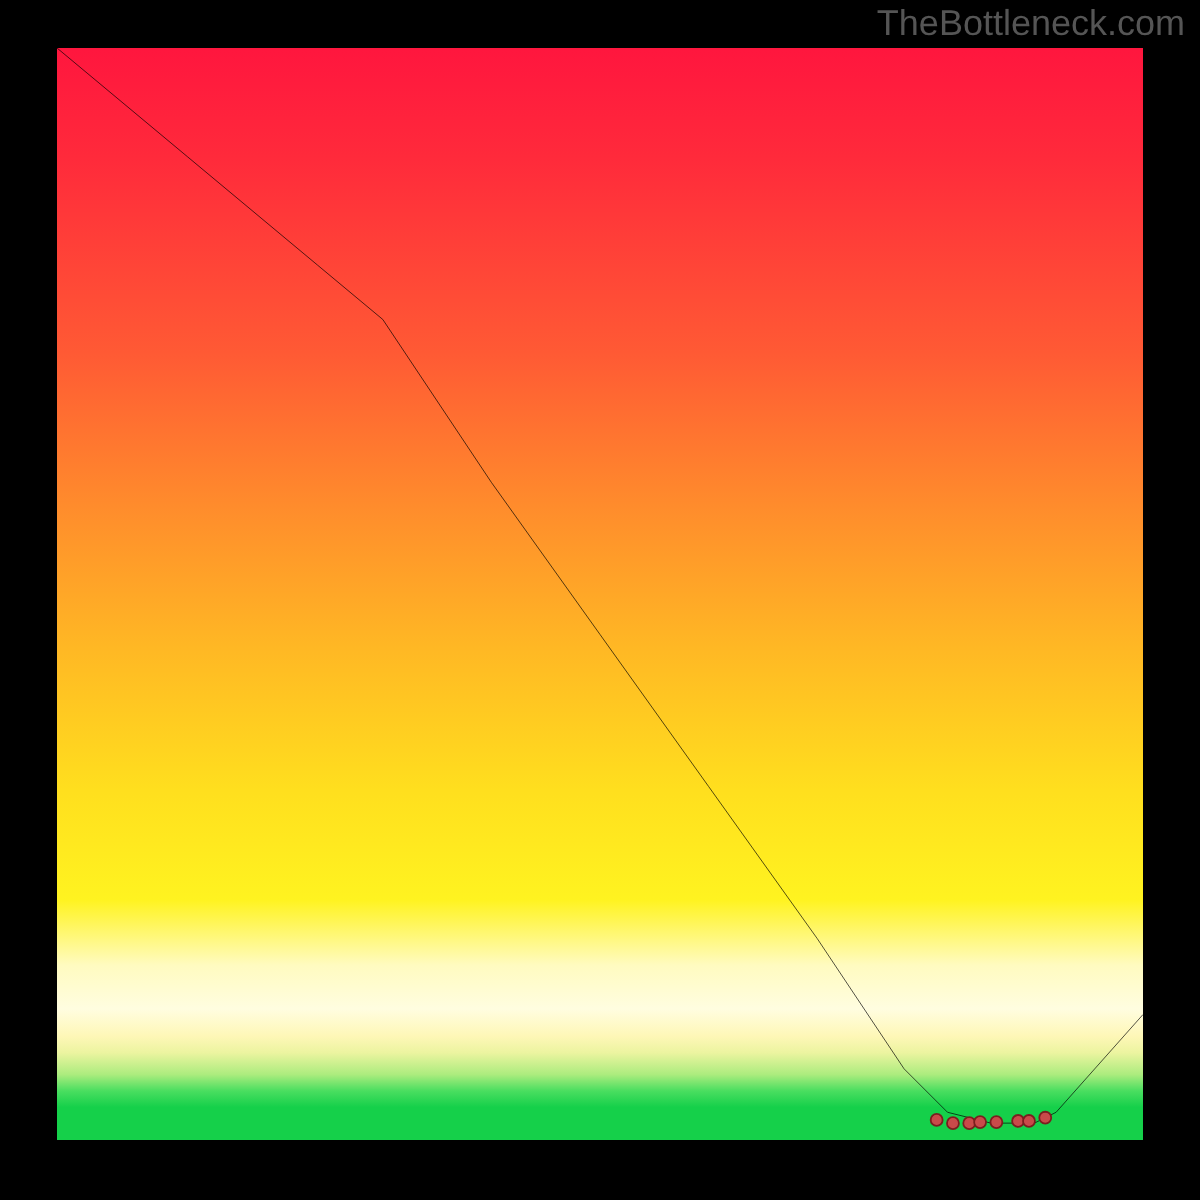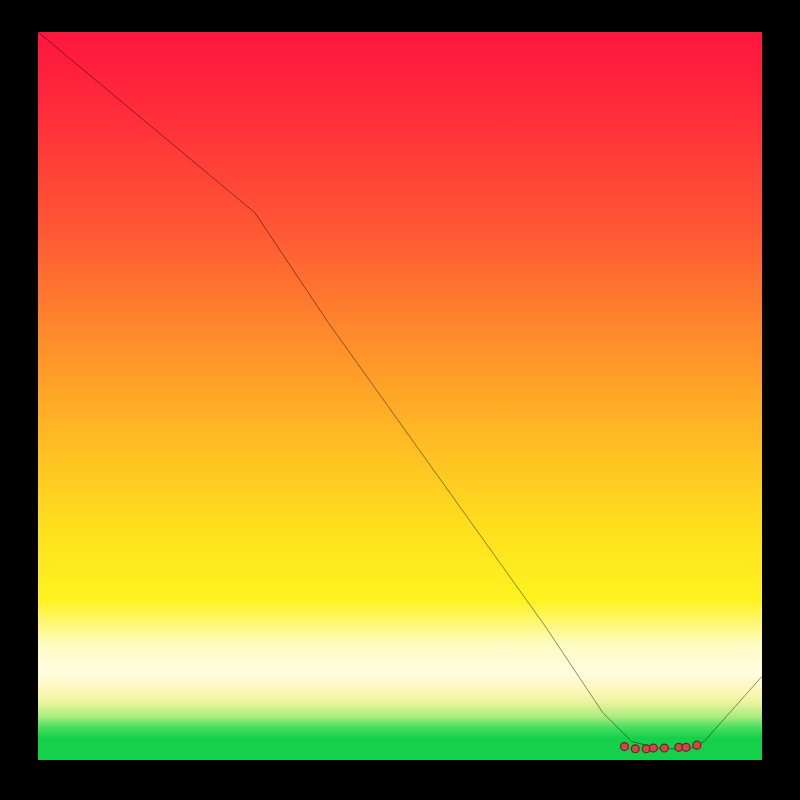--- a/index.html
+++ b/index.html
@@ -65,20 +65,21 @@
     fill: #c94a4a;
     stroke: #7a1f1f;
     stroke-width: 1.2;
   }
 </style>
 </head>
 <body>
 
 <div class="container">
 
+  <div class="watermark">TheBottleneck.com</div>
 
   <div class="plot-area">
     <div class="gradient"></div>
 
     <svg class="lines" viewBox="0 0 100 100" preserveAspectRatio="none">
       <g id="curve-group">
           <polyline points="0,0 12,10 24,20 30,25 40,40 50,54 60,68 70,82 78,94 82,98 86,99 90,99 92,98 100,89" fill="none" stroke="#000" stroke-width="0.45" stroke-linejoin="round" vector-effect="non-scaling-stroke"></polyline>
         </g>
       <g id="marker-group">
           <ellipse cx="81" cy="98.7" rx="0.55" ry="0.55" class="marker" vector-effect="non-scaling-stroke"></ellipse>

